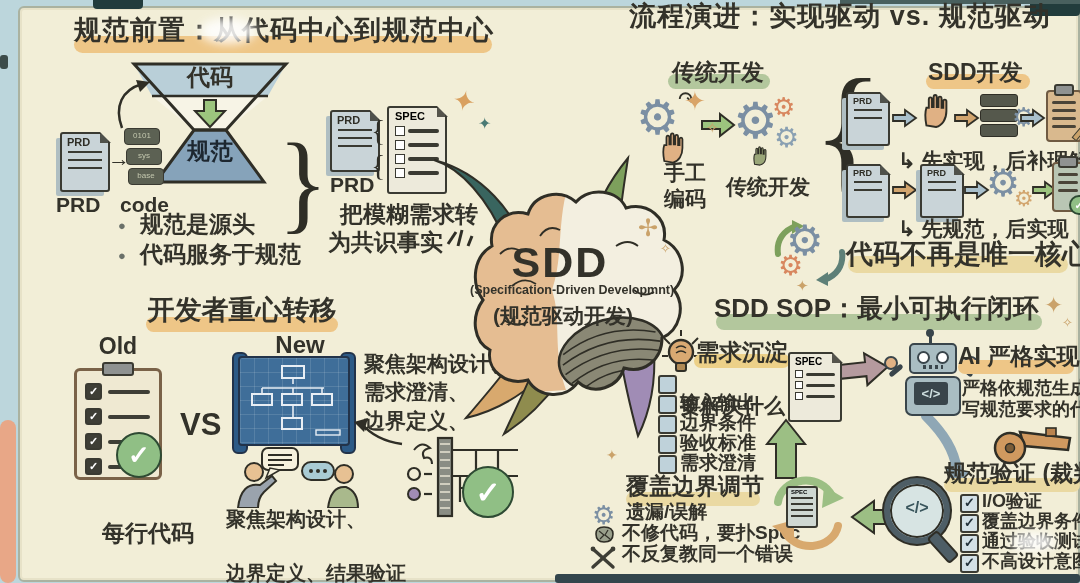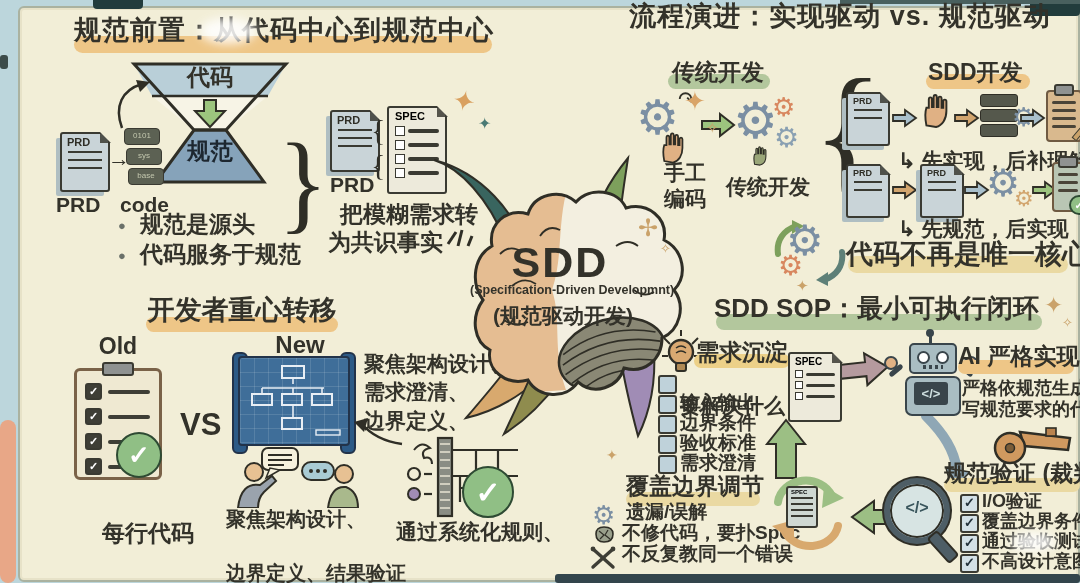--- a/index.html
+++ b/index.html
@@ -351,21 +351,21 @@
   <circle cx="14" cy="58" r="6" fill="#a08cb5" stroke="#2f2e26" stroke-width="2"></circle>
   <line x1="24" y1="58" x2="32" y2="58" stroke="#2f2e26" stroke-width="2.2"></line>
   <rect x="38" y="2" width="14" height="78" fill="#8a8d84" stroke="#2f2e26" stroke-width="2.2"></rect>
   <path d="M40,8 h10 M40,16 h10 M40,24 h10 M40,32 h10 M40,40 h10 M40,48 h10 M40,56 h10 M40,64 h10 M40,72 h10" stroke="#e8e4d2" stroke-width="1.6"></path>
   <path d="M52,14 H118 M52,40 H118 M76,14 V40 M98,14 V40 M60,40 V66 M60,52 H84" fill="none" stroke="#2f2e26" stroke-width="2.2"></path>
 </svg>
 <div class="okc" style="left:462px;top:466px;width:48px;height:48px;font-size:30px;">
     <span>✓</span>
   </div>
 <div class="t" style="left:396px;top:518px;font-size:21px;line-height:1.35;">
-  <span>通过系统化规则、</span><br>
+  <br>
 </div>
 
 <div class="hl" style="left:716px;top:314px;width:326px;height:16px;background:#b3c79d;"></div>
 <div class="t" style="left:714px;top:292px;font-size:26px;">SDD SOP：最小可执行闭环</div>
 <div class="star" style="left:796px;top:278px;font-size:15px;color:#caa26a;">✦</div>
 <div class="star" style="left:1044px;top:294px;font-size:23px;color:#caa26a;">✦</div>
 <div class="star" style="left:1062px;top:316px;font-size:13px;color:#caa26a;">✧</div>
 
 <svg class="abs" style="left:660px;top:328px;" width="42" height="46" viewBox="0 0 42 46">
   <line x1="4" y1="10" x2="10" y2="16" stroke="#2f2e26" stroke-width="2"></line>

